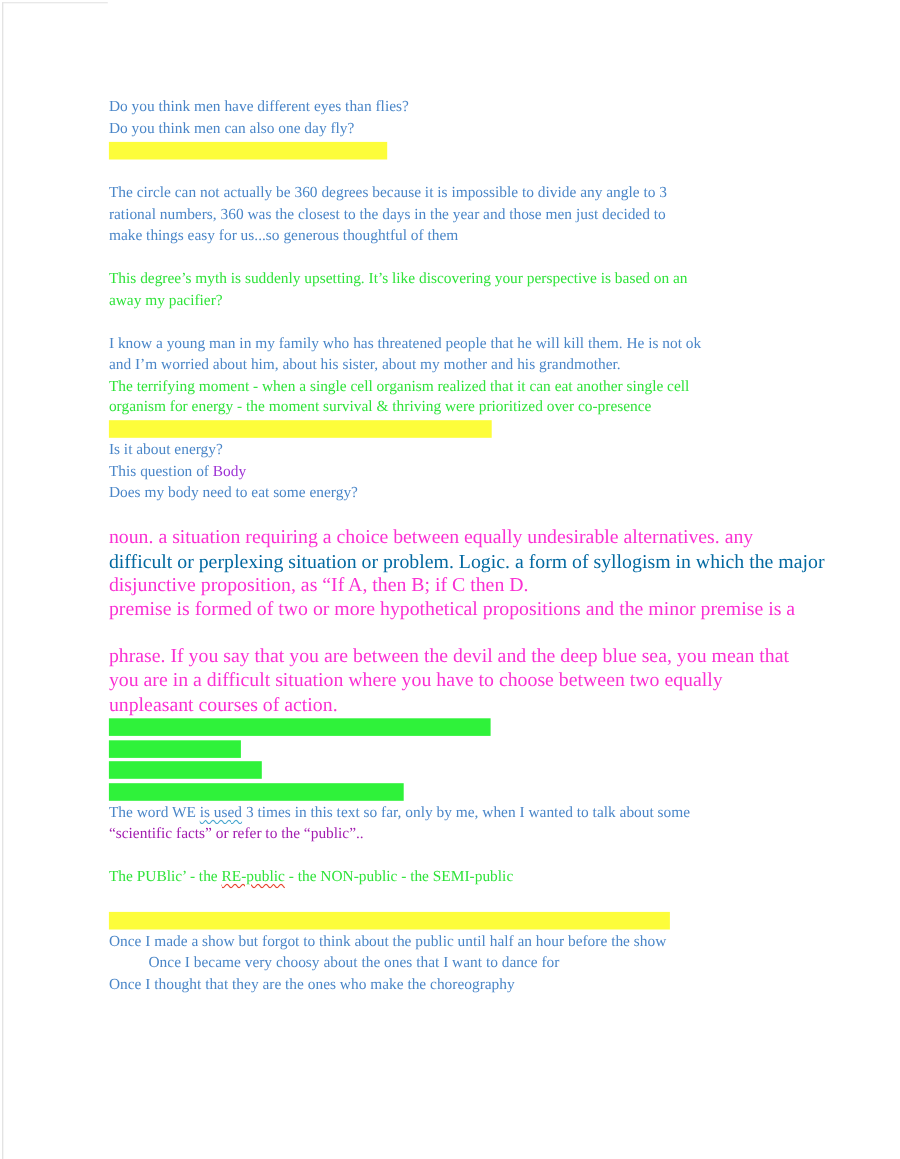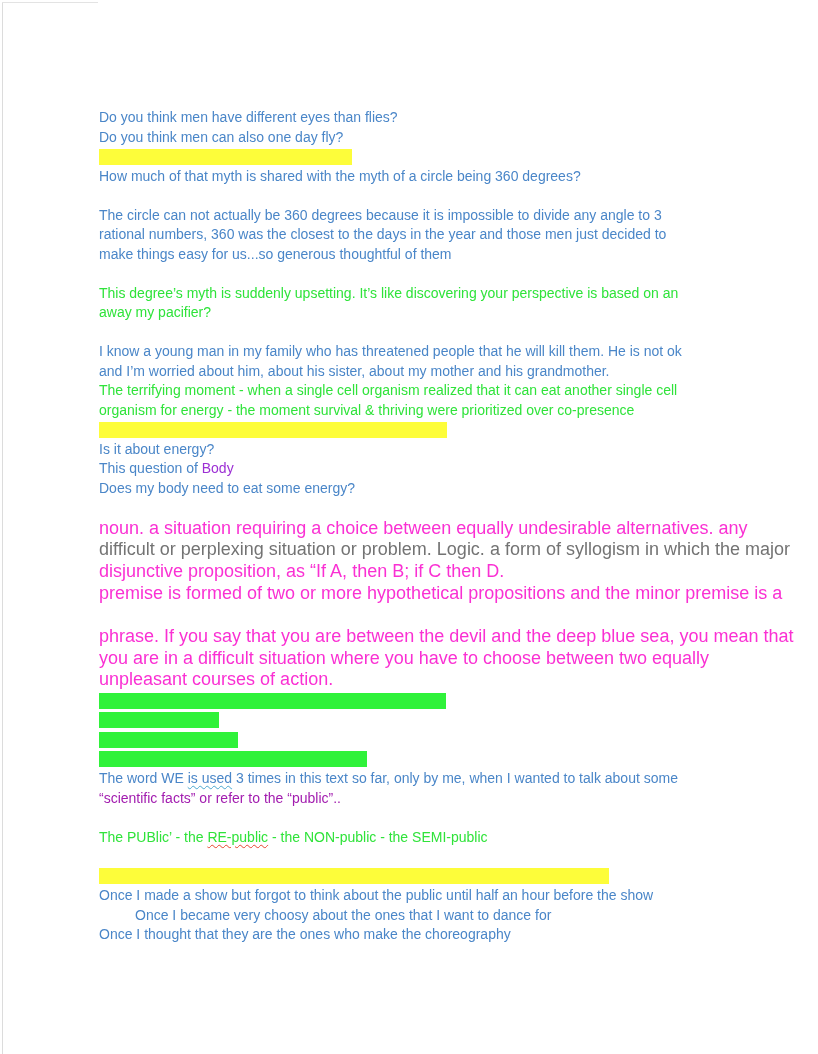--- a/index.html
+++ b/index.html
@@ -27,22 +27,23 @@
     position: absolute;
     left: 2px;
     top: 2px;
     width: 96px;
     height: 1px;
     background: #e3e3e3;
   }
   .content {
     position: absolute;
     left: 99px;
-    top: 108px;
+    top: 88px;
     width: 700px;
+    font-family: Liberation Serif, serif;
   }
   .line {
     white-space: nowrap;
   }
   .line.n {
     font-size: 14px;
     line-height: 19.5px;
     height: 19.5px;
   }
   .line.l {
@@ -78,42 +79,41 @@
 
 <div class="page">
   <div class="page-left-edge"></div>
   <div class="page-top-edge"></div>
   <div class="content" id="doc">
       <div class="line n"><span style="color: rgb(74, 134, 200);">Do you think men have different eyes than flies?</span></div>
       <div class="line n"><span style="color: rgb(74, 134, 200);">Do you think men can also one day fly?</span></div>
       <div class="line n bar-line">
         <span class="bar" style="width: 253px; background: rgb(253, 253, 58);"></span>
       </div>
-      <div class="line n"><span style="color: rgb(74, 134, 200);">How much of that myth is shared with the myth of a circle being 360 degrees?</span></div>
       <div class="line n"></div>
       <div class="line n"><span style="color: rgb(74, 134, 200);">The circle can not actually be 360 degrees because it is impossible to divide any angle to 3</span></div>
       <div class="line n"><span style="color: rgb(74, 134, 200);">rational numbers, 360 was the closest to the days in the year and those men just decided to</span></div>
       <div class="line n"><span style="color: rgb(74, 134, 200);">make things easy for us...so generous thoughtful of them</span></div>
       <div class="line n"></div>
       <div class="line n"><span style="color: rgb(47, 227, 58);">This degree’s myth is suddenly upsetting. It’s like discovering your perspective is based on an</span></div>
       <div class="line n"><span style="color: rgb(47, 227, 58);">away my pacifier?</span></div>
       <div class="line n"></div>
       <div class="line n"><span style="color: rgb(74, 134, 200);">I know a young man in my family who has threatened people that he will kill them. He is not ok</span></div>
       <div class="line n"><span style="color: rgb(74, 134, 200);">and I’m worried about him, about his sister, about my mother and his grandmother.</span></div>
       <div class="line n"><span style="color: rgb(47, 227, 58);">The terrifying moment - when a single cell organism realized that it can eat another single cell</span></div>
       <div class="line n"><span style="color: rgb(47, 227, 58);">organism for energy - the moment survival &amp; thriving were prioritized over co-presence</span></div>
       <div class="line n bar-line">
         <span class="bar" style="width: 348px; background: rgb(253, 253, 58);"></span>
       </div>
       <div class="line n"><span style="color: rgb(74, 134, 200);">Is it about energy?</span></div>
       <div class="line n"><span style="color: rgb(74, 134, 200);">This question of </span><span style="color: rgb(156, 47, 212);">Body</span></div>
       <div class="line n"><span style="color: rgb(74, 134, 200);">Does my body need to eat some energy?</span></div>
       <div class="line n"></div>
       <div class="line l"><span style="color: rgb(250, 48, 211);">noun. a situation requiring a choice between equally undesirable alternatives. any</span></div>
-      <div class="line l"><span style="color: #737373;">difficult or perplexing situation or problem. Logic. a form of syllogism in which the major</span></div>
+      <div class="line l"><span style="color: #0369a1;">difficult or perplexing situation or problem. Logic. a form of syllogism in which the major</span></div>
       <div class="line l"><span style="color: rgb(250, 48, 211);">disjunctive proposition, as “If A, then B; if C then D.</span></div>
       <div class="line l"><span style="color: rgb(250, 48, 211);">premise is formed of two or more hypothetical propositions and the minor premise is a</span></div>
       <div class="line l"></div>
       <div class="line l"><span style="color: rgb(250, 48, 211);">phrase. If you say that you are between the devil and the deep blue sea, you mean that</span></div>
       <div class="line l"><span style="color: rgb(250, 48, 211);">you are in a difficult situation where you have to choose between two equally</span></div>
       <div class="line l"><span style="color: rgb(250, 48, 211); margin-top: 36px;">unpleasant courses of action.</span></div>
       <div class="line n bar-line">
         <span class="bar" style="width: 347px; background: rgb(47, 242, 58);"></span>
       </div>
       <div class="line n bar-line">

